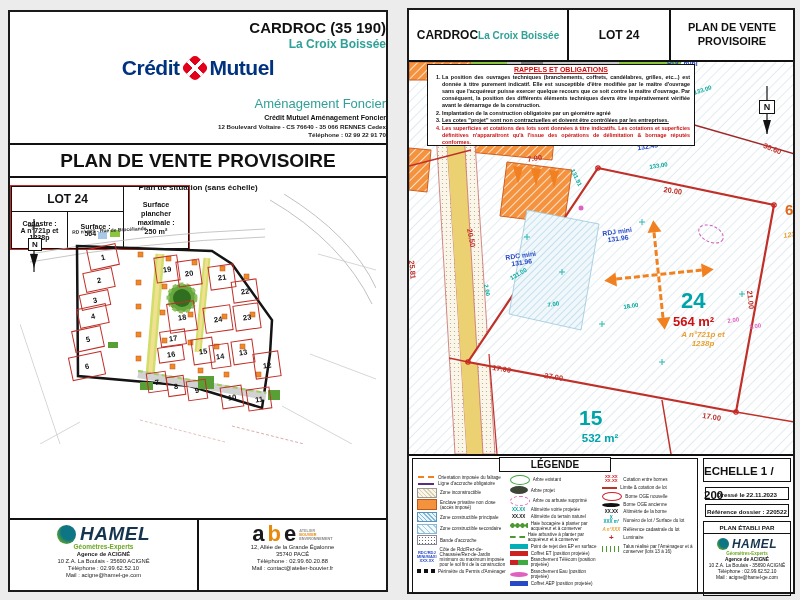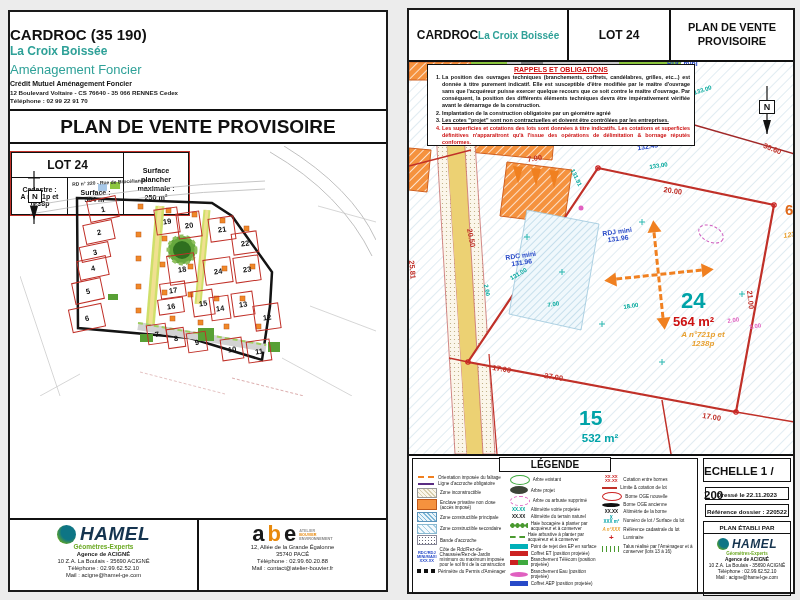--- a/index.html
+++ b/index.html
@@ -3,31 +3,31 @@
 <meta charset="utf-8">
 <style>
   html,body{margin:0;padding:0}
   body{width:800px;height:600px;background:#ececec;position:relative;
        font-family:"Liberation Sans",sans-serif;color:#111;overflow:hidden}
   .page{position:absolute;background:#fff;border:2px solid #1a1a1a;box-sizing:border-box}
   #pageL{left:8px;top:10px;width:380px;height:582px}
   #pageR{left:407px;top:8px;width:388px;height:586px}
 
   
-  .lhead{text-align:left;padding-top:14px}
+  .lhead{text-align:right;padding-top:7px}
   .lhead .t1{font-size:15px;font-weight:bold}
   .lhead .t2{font-size:12px;font-weight:bold;color:#2fa198;margin-top:1px}
   .lhead .t3{font-size:7.5px;font-weight:bold;margin-top:3px}
   .cmrow{display:flex;justify-content:center;align-items:center;gap:5px;margin-top:5px}
   .cmicon{width:20px;height:20px;background:
       linear-gradient(0deg,transparent 0 42%,#fff 42% 58%,transparent 58%),
       linear-gradient(90deg,#e2001a 0 42%,#fff 42% 58%,#e2001a 58%);
       background-color:#e2001a;border-radius:5px;transform:rotate(45deg)}
   .cmword{font-size:21px;font-weight:bold;color:#00337f;letter-spacing:-0.5px}
-  .cmtag{font-size:13px;color:#2fa198;margin-top:4px;font-weight:500}
+  .cmtag{font-size:13px;color:#2fa198;margin-top:16px;font-weight:500}
   .lhead .t4{font-size:7px;font-weight:bold;margin-top:3px}
   .lhead .t5{font-size:6.2px;font-weight:bold;margin-top:2px;color:#222}
   .lhead .t6{font-size:6.2px;font-weight:bold;margin-top:1px;color:#222}
   .hr{border-top:2px solid #111;margin-top:5px}
   .ltitle{font-size:19px;font-weight:bold;text-align:center;padding:5px 0 4px 0;border-bottom:2px solid #111}
   table.lot{border-collapse:collapse;margin:7px auto 0 auto}
   table.lot td{border:1.5px solid #111;text-align:center;font-weight:bold;vertical-align:middle;white-space:pre-line}
   td.c-lot{font-size:12px;width:106px;height:22px}
   td.c-sub{font-size:7px;width:53px;height:34px}
   td.c-pl{font-size:7.2px;width:62px}
@@ -154,20 +154,25 @@
   .tb-addr{font-size:4.8px;margin-top:1px}
   .tb-addr.b{font-weight:bold}
 </style>
 </head>
 <body>
 
 <div class="page" id="pageL">
   <div class="lhead">
     <div class="t1">CARDROC (35 190)</div>
     <div class="t2">La Croix Boissée</div>
+    <div class="cmrow">
+      <span class="cmword">Crédit</span>
+      <span class="cmicon"></span>
+      <span class="cmword">Mutuel</span>
+    </div>
     <div class="cmtag">Aménagement Foncier</div>
     <div class="t4">Crédit Mutuel Aménagement Foncier</div>
     <div class="t5">12 Boulevard Voltaire - CS 76640 - 35 066 RENNES Cedex</div>
     <div class="t6">Téléphone : 02 99 22 91 70</div>
   </div>
   <div class="hr"></div>
   <div class="ltitle">PLAN DE VENTE PROVISOIRE</div>
 
   <table class="lot">
     <tbody>
@@ -181,20 +186,21 @@
     <tr>
       <td class="c-sub">Cadastre :
 A n°721p et
 1238p</td>
       <td class="c-sub">Surface :
 564 m²</td>
     </tr>
   </tbody>
     </table>
 
+  <div class="sitcap">Plan de situation (sans échelle)</div>
 
   <div id="siteplan">
     <svg width="356" height="250">
       <path d="M10,60 Q120,40 245,35" stroke="#b8b8b8" fill="none" stroke-width="0.8"></path>
       <path d="M10,68 Q120,48 245,43" stroke="#b8b8b8" fill="none" stroke-width="0.8"></path>
       <path d="M250,6 Q322,48 352,110" stroke="#b0b0b0" fill="none" stroke-width="0.8"></path>
       <path d="M264,0 Q332,42 356,94" stroke="#b0b0b0" fill="none" stroke-width="0.8"></path>
       <line x1="0" y1="130" x2="40" y2="250" stroke="#c4c4c4" stroke-width="0.7"></line>
       <line x1="290" y1="160" x2="356" y2="185" stroke="#c4c4c4" stroke-width="0.7"></line>
       <line x1="262" y1="212" x2="332" y2="250" stroke="#c4c4c4" stroke-width="0.7"></line>

